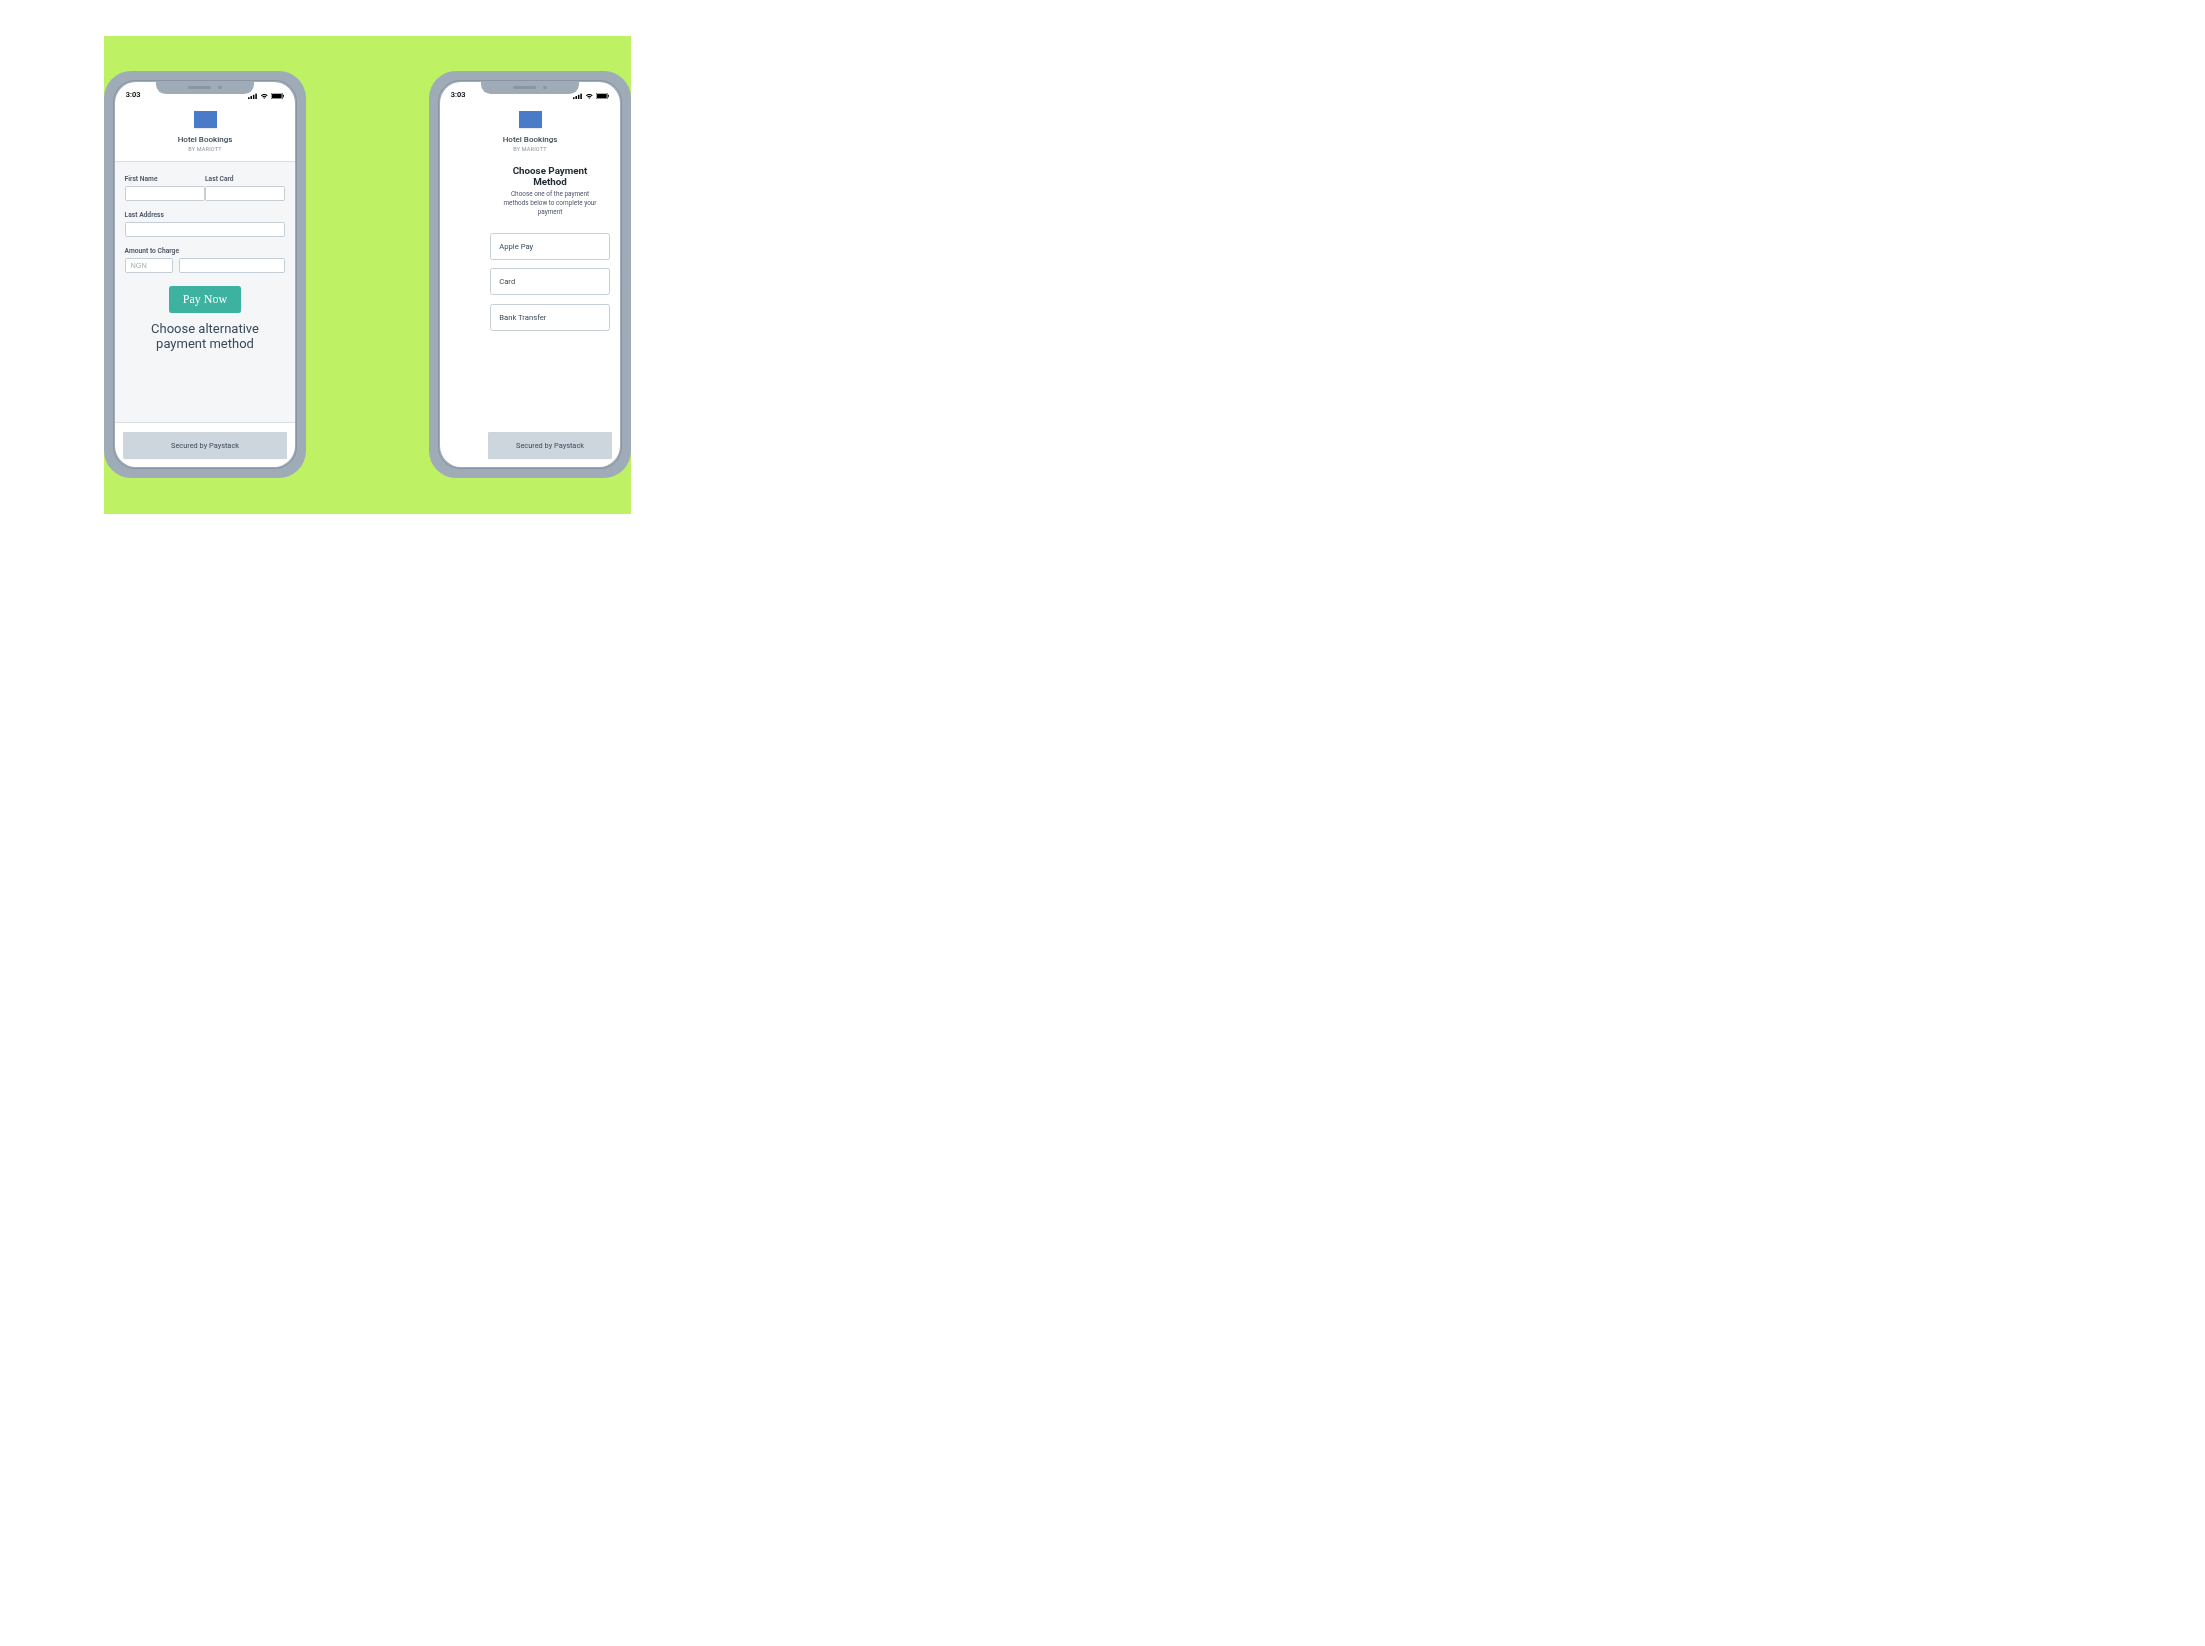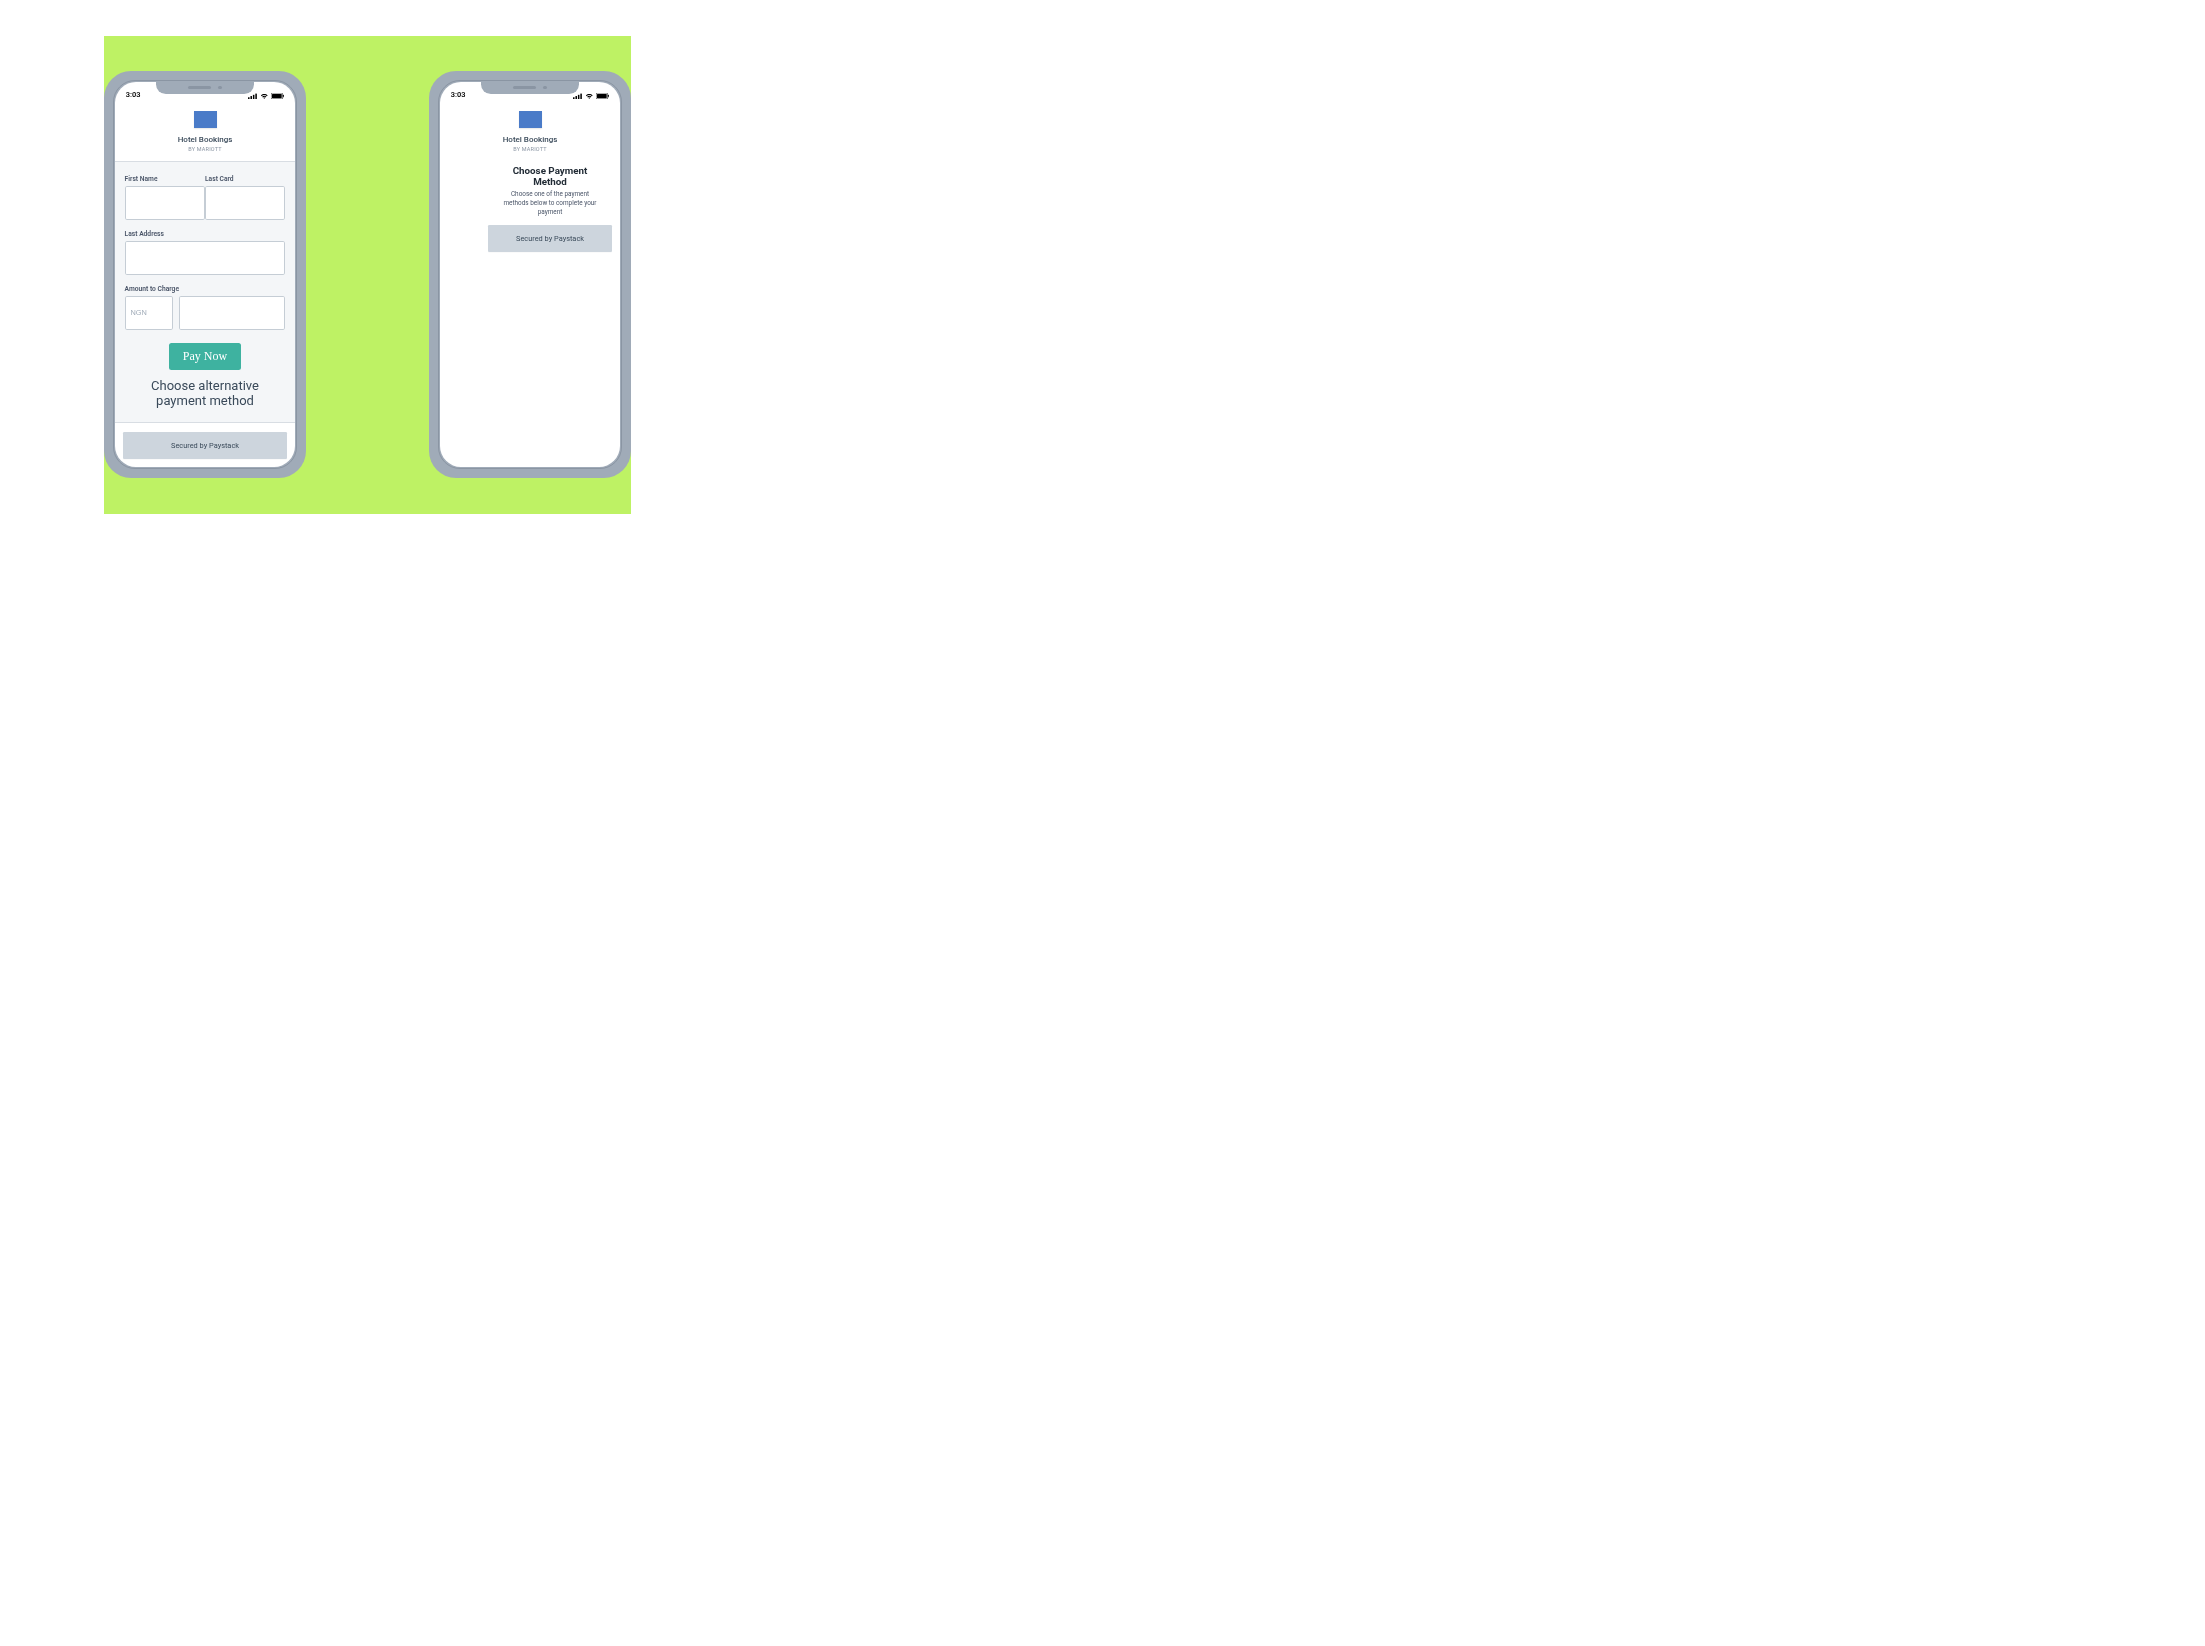--- a/index.html
+++ b/index.html
@@ -135,21 +135,21 @@
     }
     .form-label {
       display: block;
       font-size: 6.7px;
       color: #4a5568;
       font-weight: 600;
       margin-bottom: 3.1px;
     }
     .form-input {
       width: 100%;
-      height: 34px;
+      height: 15px;
       border: 0.6px solid #c5cdd5;
       background: #ffffff;
       border-radius: 1.8px;
       padding: 0 4.9px;
       font-size: 7.4px;
       color: #3a4a5a;
     }
     .form-input::placeholder {
       color: #a0abb8;
     }
@@ -345,20 +345,31 @@
           <div class="logo"></div>
           <div class="app-title">Hotel Bookings</div>
           <div class="app-subtitle">BY MARIOTT</div>
         </div>
 
         <div class="screen2-body">
           <div class="pm-header">
             <div class="pm-title">Choose Payment Method</div>
             <div class="pm-subtitle">Choose one of the payment methods below to complete your payment</div>
           </div>
+          <div class="pm-list">
+            <div class="pm-option">
+              <span>Apple Pay</span>
+            </div>
+            <div class="pm-option">
+              <span>Card</span>
+            </div>
+            <div class="pm-option">
+              <span>Bank Transfer</span>
+            </div>
+          </div>
           <div class="secured-footer">
             <span>Secured by Paystack</span>
           </div>
         </div>
       </div>
     </div>
   </div>
 
 </div>
 

